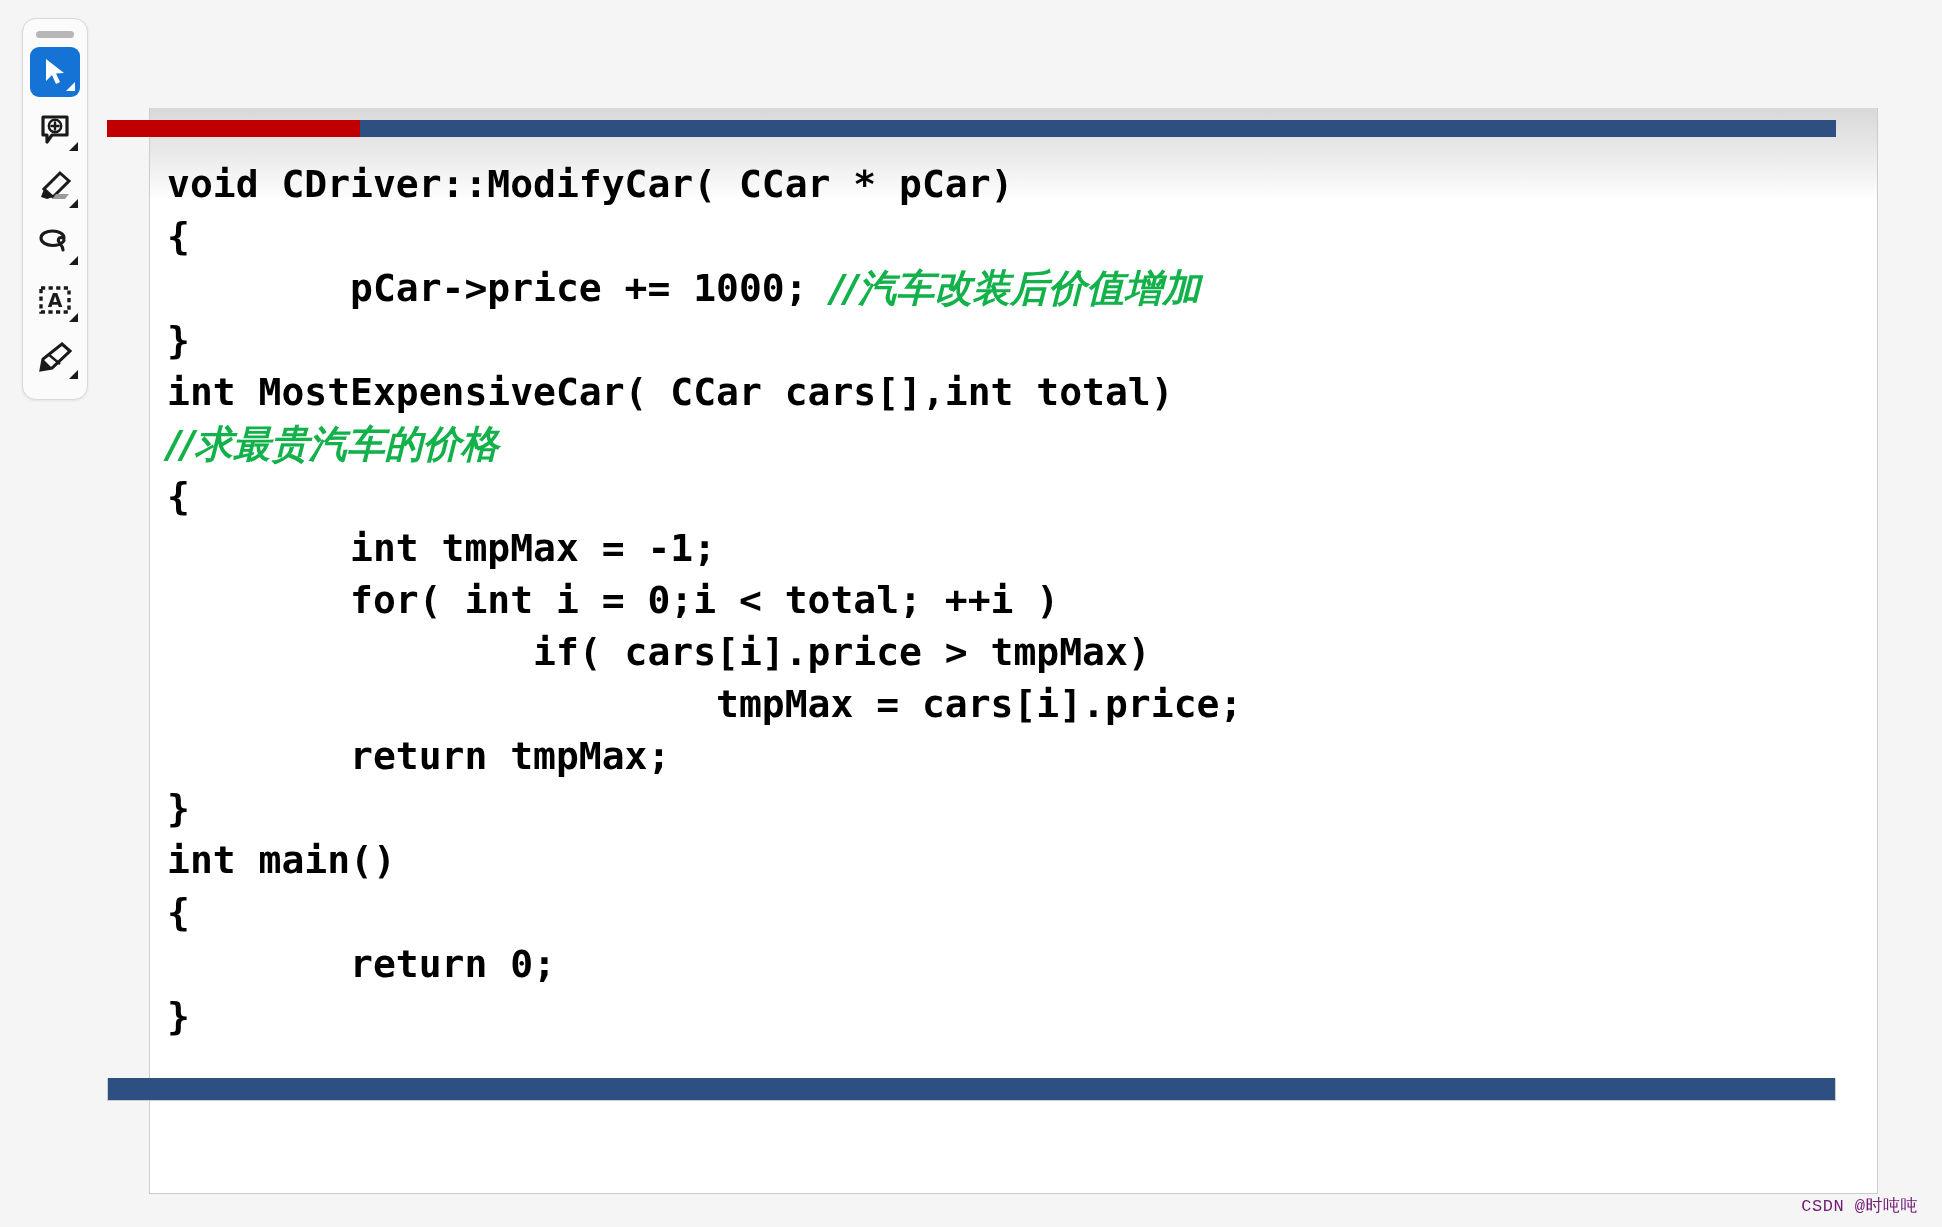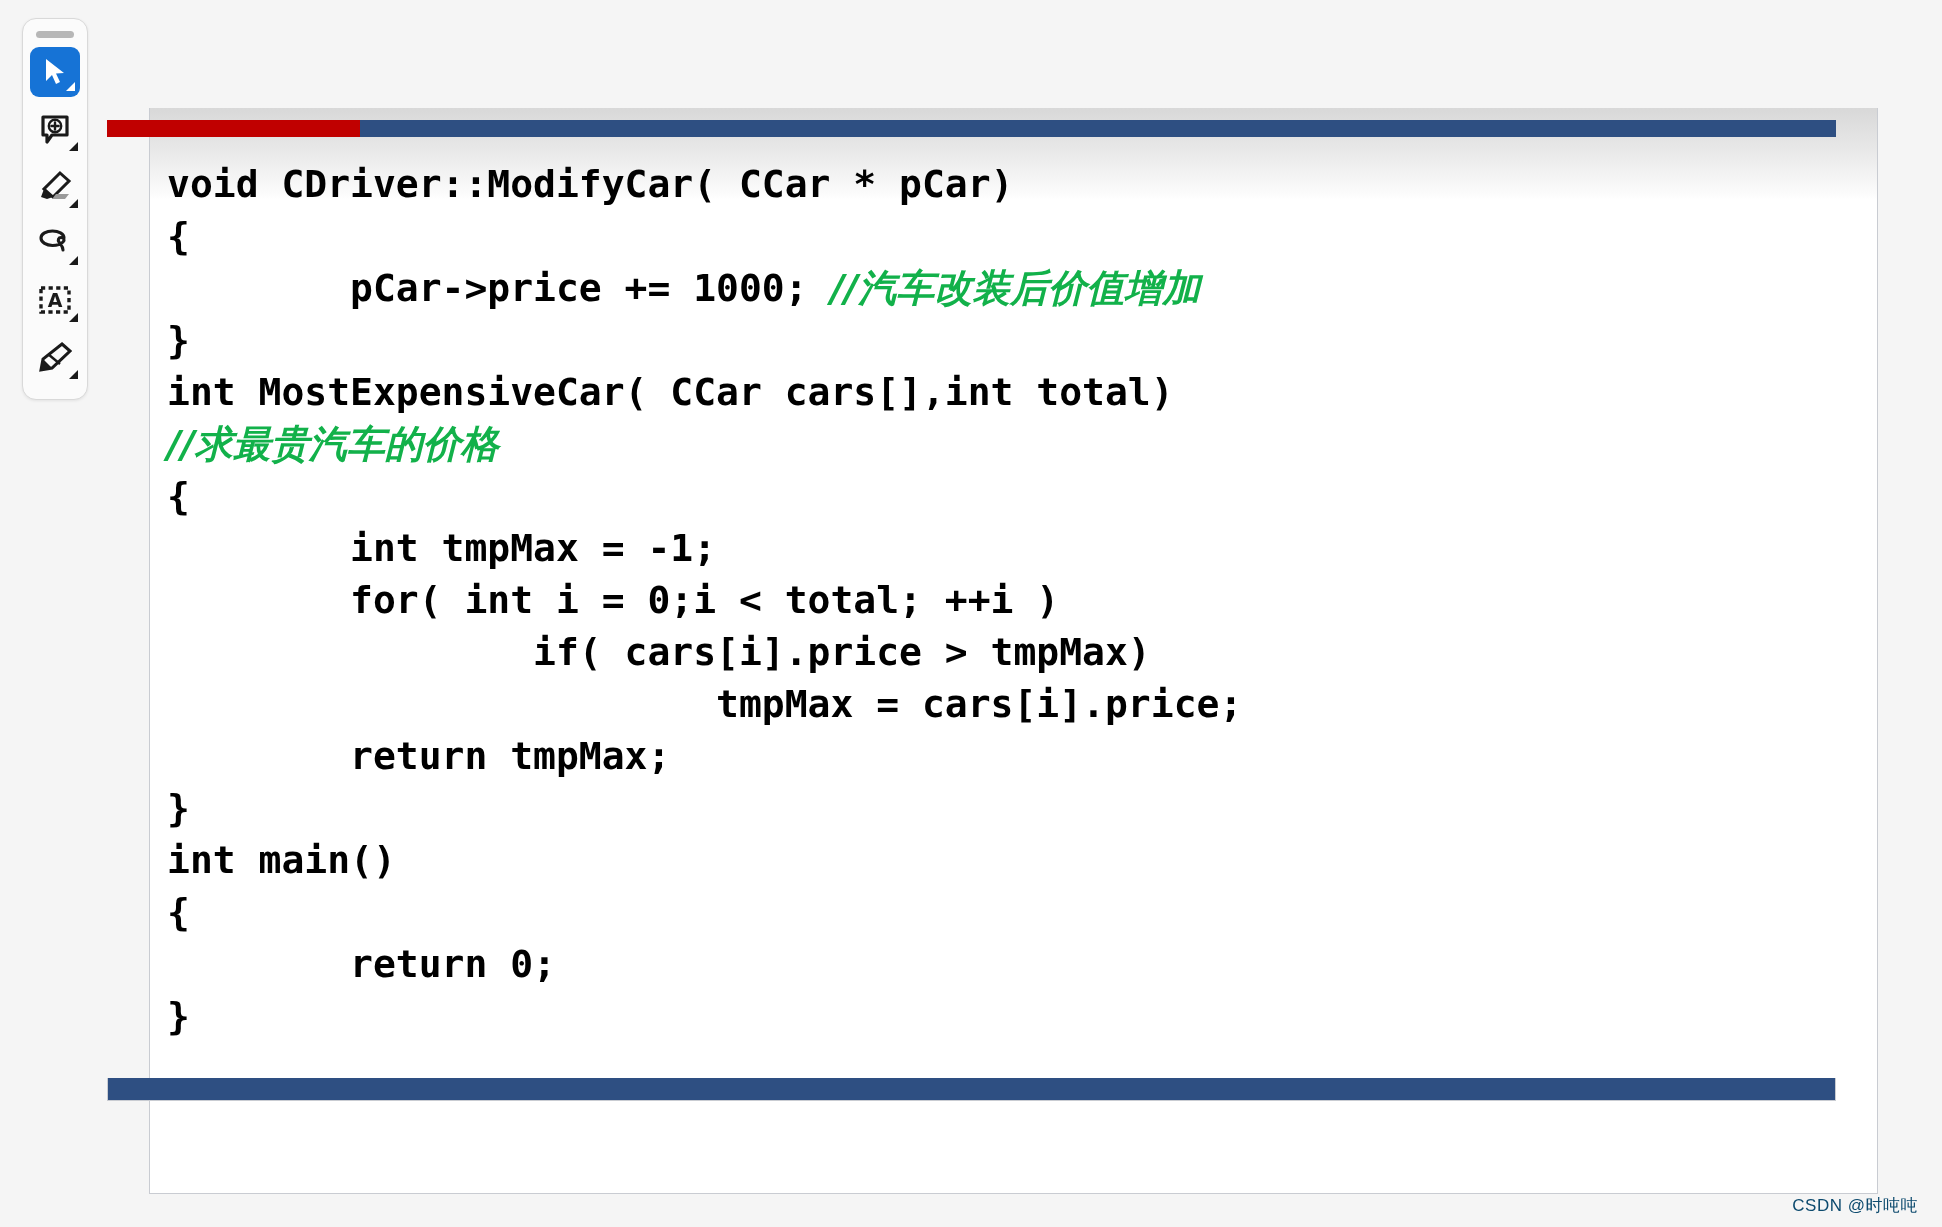--- a/index.html
+++ b/index.html
@@ -159,22 +159,22 @@
     font-weight: 700;
     text-align: right;
   }
 
   
   #watermark {
     position: absolute;
     right: 24px;
     bottom: 10px;
     font-size: 17px;
-    color: #0c4a6e;
-    font-family: Liberation Sans, sans-serif;
+    color: #701a75;
+    font-family: Liberation Mono, monospace;
     letter-spacing: 0.5px;
     user-select: none;
   }
 </style>
 </head>
 <body>
 
 <div id="app-background"></div>
 
 <div id="annotation-toolbar">

